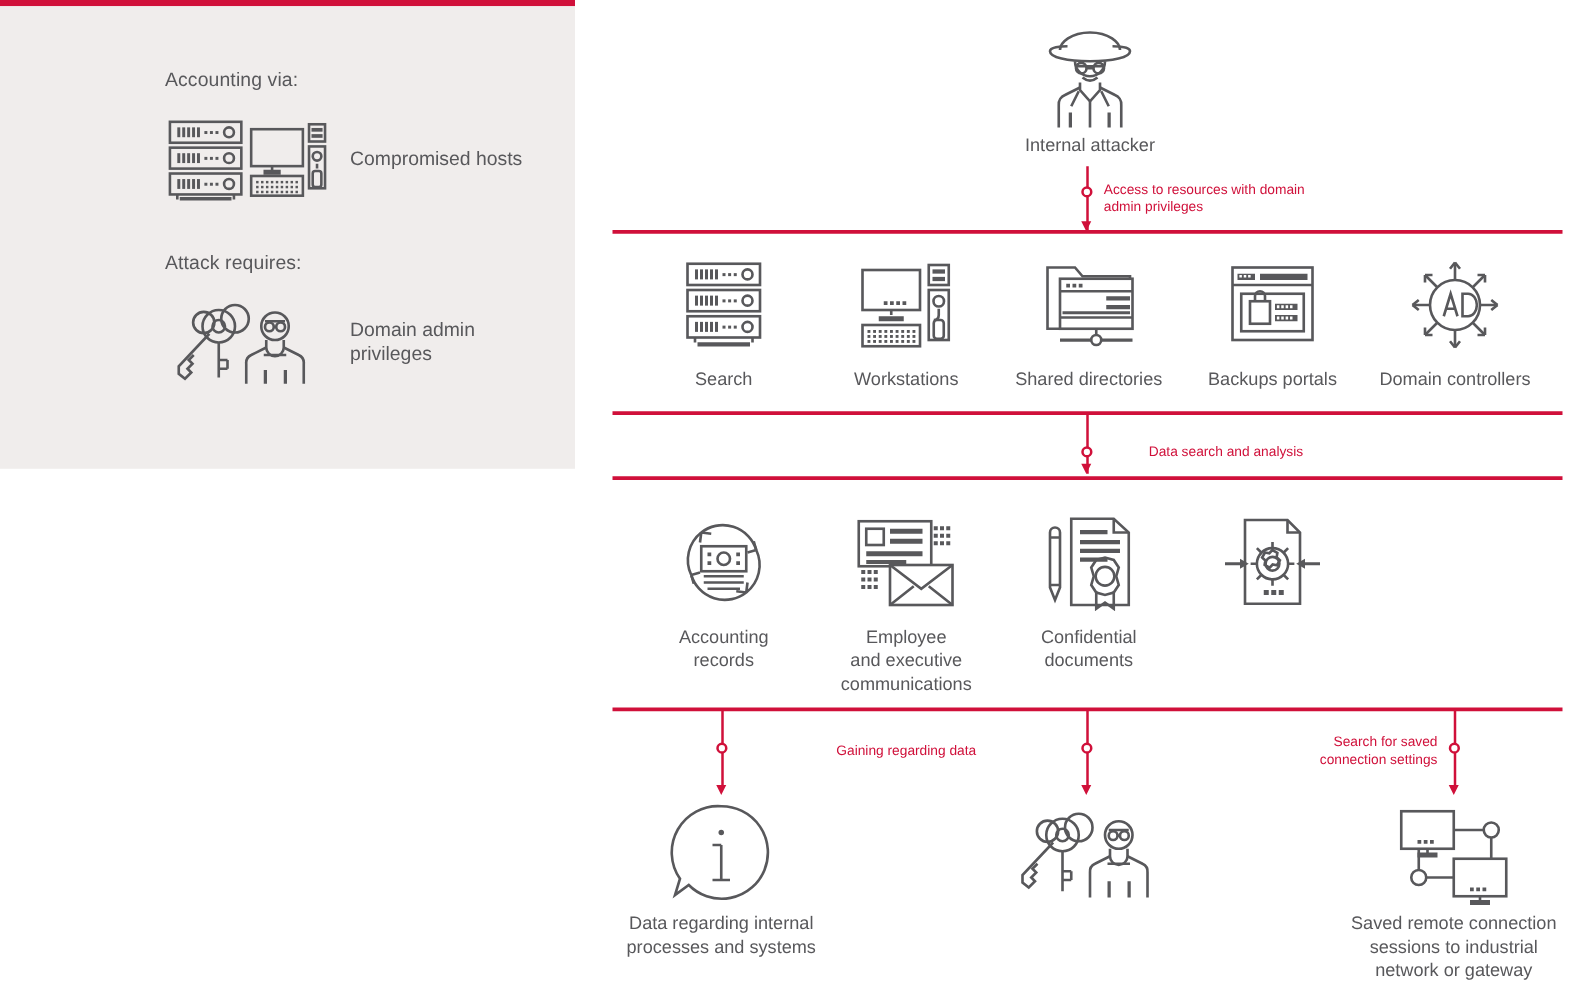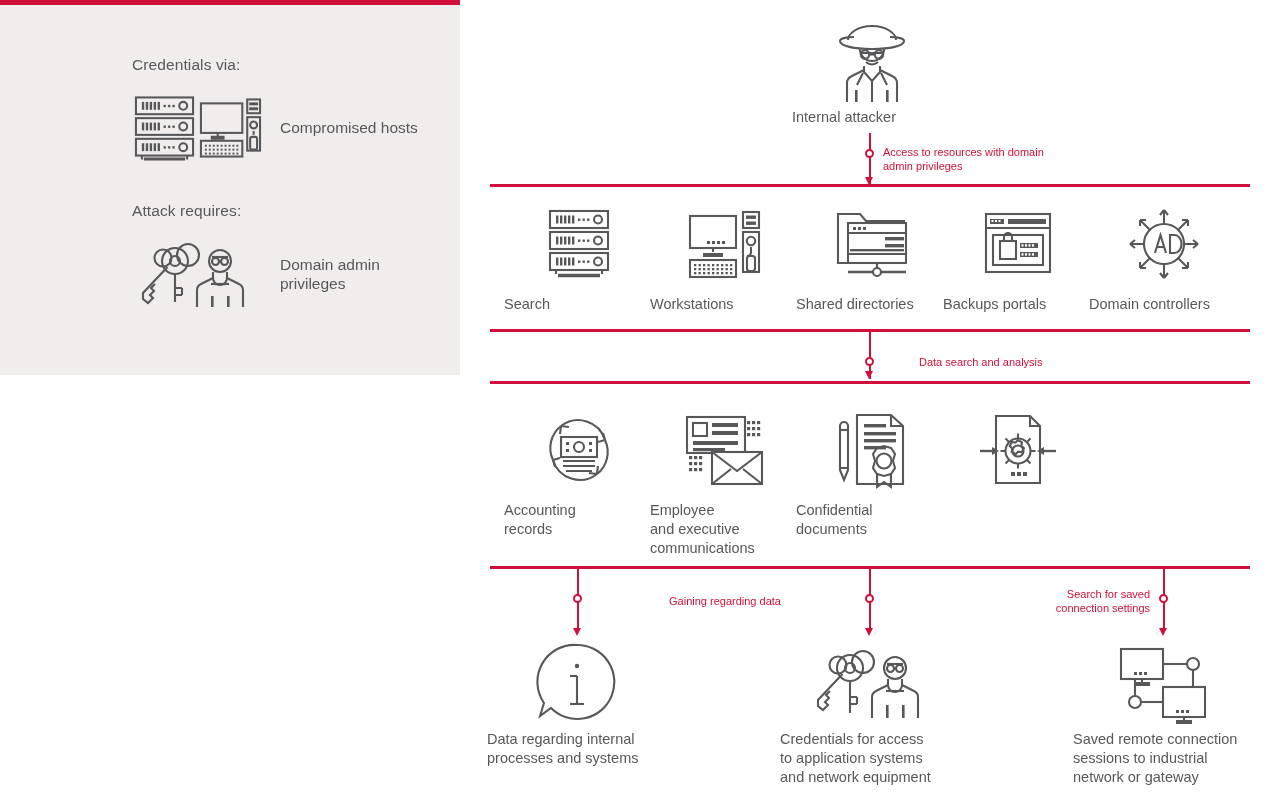--- a/index.html
+++ b/index.html
@@ -40,36 +40,36 @@
   .arrowhead{
     position:absolute;width:0;height:0;
     border-left:4.5px solid transparent;border-right:4.5px solid transparent;
     border-top:8px solid #d0103a;
   }
   .flowlabel{
     position:absolute;color:#d0103a;font-size:11px;line-height:14px;
   }
   .flowlabel.right{text-align:right;}
 
-  .node{position:absolute;text-align:left;}
+  .node{position:absolute;text-align:center;}
   .node .glyph{height:95px;display:flex;align-items:center;justify-content:center;}
   .node .cap{
     font-size:14.5px;line-height:19px;color:#58585b;margin-top:4px;white-space:pre-line;
   }
   .node.big .cap{font-size:14.5px;}
   svg{display:block;}
 </style>
 </head>
 <body>
 
 <div class="topbar"></div>
 <div class="sidepanel"></div>
 
 <div class="side-group" style="left:132px;top:56px;">
-  <div class="side-caption">Credentials via:</div>
+  <div class="side-caption">Accounting via:</div>
 </div>
 
 <div class="side-group side-row" style="left:132px;top:93px;width:300px;">
   <div class="side-ico">
     <svg width="132" height="68" viewBox="0 0 132 68">
       <g fill="none" stroke="#58585b" stroke-width="2.1">
         <rect x="4" y="4" width="58" height="17"></rect>
         <rect x="4" y="25" width="58" height="17"></rect>
         <rect x="4" y="46" width="58" height="17"></rect>
         <circle cx="52" cy="12.5" r="4"></circle>
@@ -592,23 +592,20 @@
           <path d="M84 38 v6 a7 7 0 0 0 14 0 v-6"></path>
           <path d="M84 44 L72 50 a7 7 0 0 0 -4 7 v20 M98 44 l12 6 a7 7 0 0 1 4 7 v20"></path>
           <path d="M82 50 h18"></path>
         </g>
         <g fill="#58585b">
           <rect x="82" y="64" width="2.6" height="13"></rect>
           <rect x="98" y="64" width="2.6" height="13"></rect>
         </g>
       </svg>
     </div>
-    <div class="cap">Credentials for access
-to application systems
-and network equipment</div>
   </div>
 
   <div class="node big" style="left:1073px;top:640px;width:180px;">
     <div class="glyph" style="height:86px;">
       <svg width="96" height="84" viewBox="0 0 96 84">
         <g fill="none" stroke="#58585b" stroke-width="2.1">
           <rect x="6" y="8" width="42" height="30"></rect>
           <path d="M27 38 v4 M19 44 h16 M19 42 h16"></path>
           <rect x="48" y="46" width="42" height="30"></rect>
           <path d="M69 76 v4 M61 82 h16 M61 80 h16"></path>

